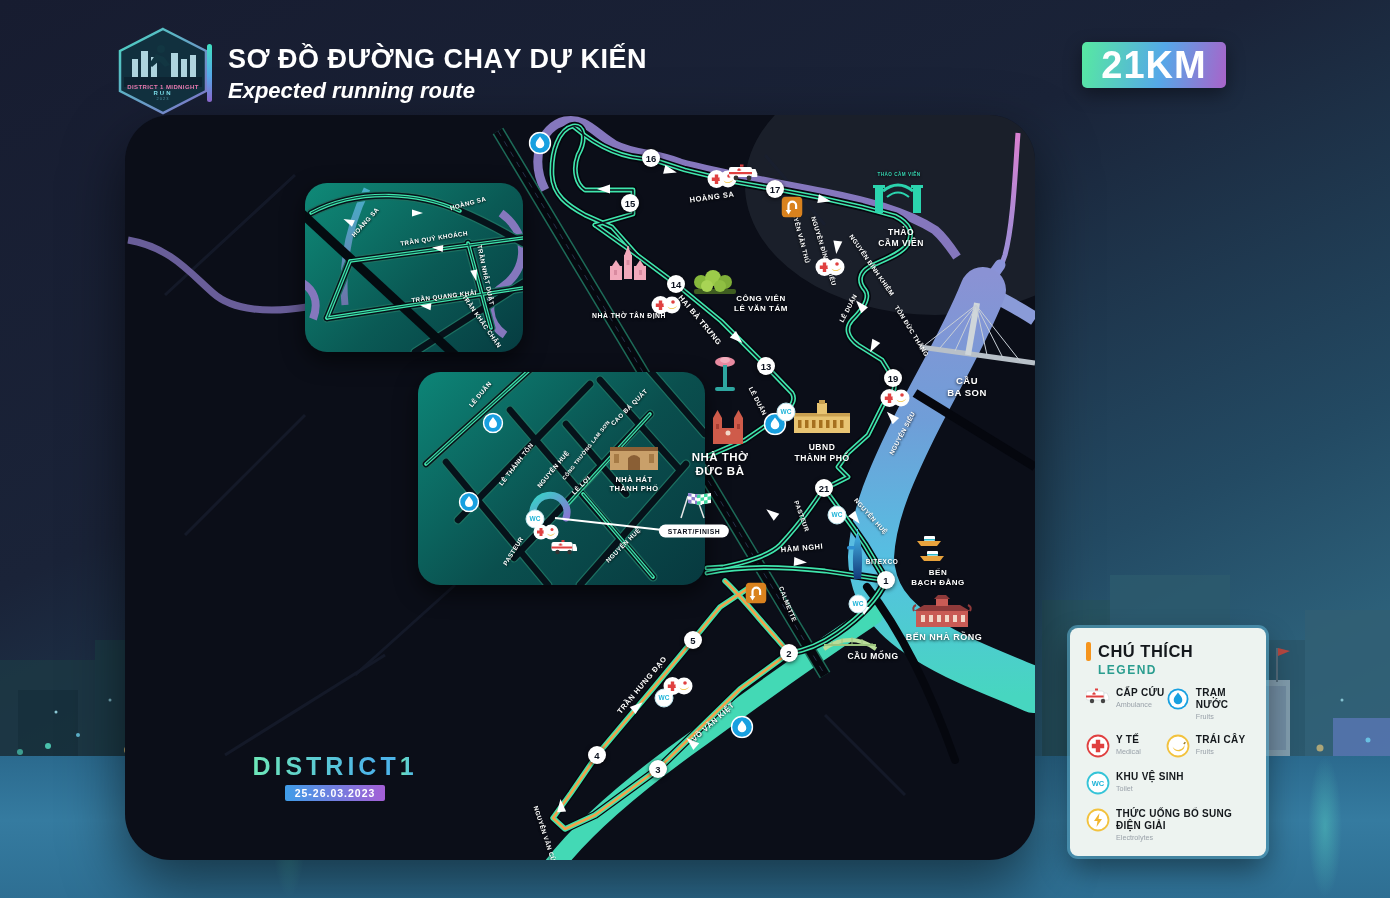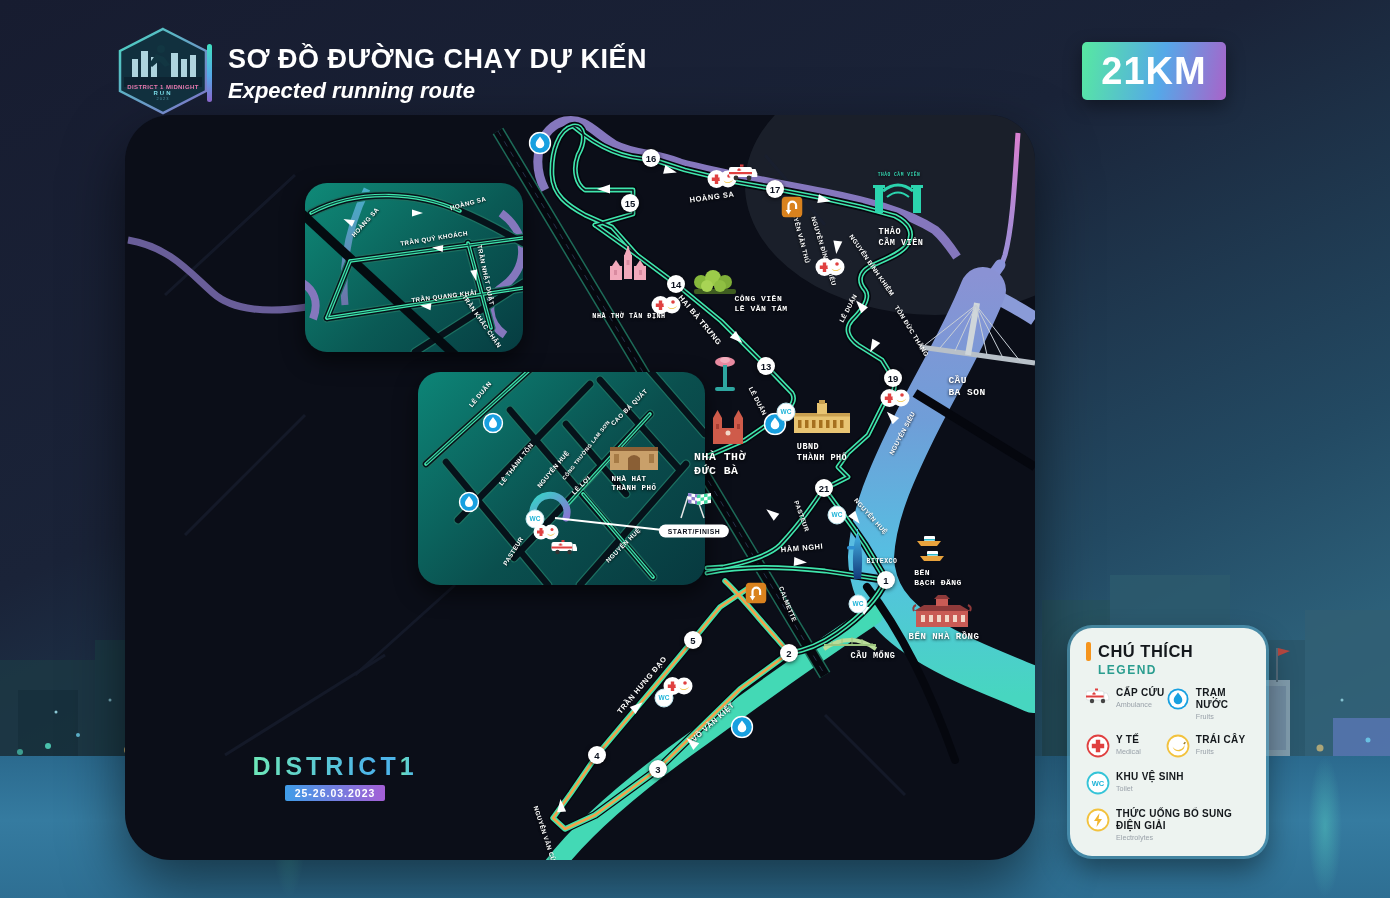--- a/index.html
+++ b/index.html
@@ -18,40 +18,40 @@
     align-items:center;justify-content:flex-end;padding-bottom:14px;box-sizing:border-box;}
   .hex-title{font-size:6px;font-weight:800;color:#e87ab0;letter-spacing:.4px;white-space:nowrap;}
   .hex-sub{font-size:6px;font-weight:800;color:#7adce8;letter-spacing:2px;}
   .hex-year{font-size:4px;color:#4a8fa0;letter-spacing:1px;}
   .hdr-divider{position:absolute;left:207px;top:44px;width:5px;height:58px;border-radius:3px;z-index:5;
     background:linear-gradient(180deg,#3fe0c0,#55a8e8 55%,#8a66cc);}
   .hdr-title{position:absolute;left:228px;top:44px;font-size:27px;font-weight:800;color:#fff;
     letter-spacing:.5px;z-index:5;}
   .hdr-sub{position:absolute;left:228px;top:78px;font-size:22px;font-weight:700;font-style:italic;
     color:#fff;z-index:5;}
-  .km-badge{position:absolute;left:1082px;top:42px;width:144px;height:58px;z-index:5;border-radius:5px;
+  .km-badge{position:absolute;left:1082px;top:42px;width:144px;height:46px;z-index:5;border-radius:5px;
     background:linear-gradient(100deg,#57e9a1 0%,#55a8e8 55%,#a963c9 100%);
     display:flex;align-items:center;justify-content:center;
     font-size:38px;font-weight:800;color:#fff;letter-spacing:1px;box-shadow:0 6px 18px rgba(0,0,0,.4);}
   
   .map-card{position:absolute;left:125px;top:115px;width:910px;height:745px;border-radius:46px;
     background:#0b0e18;overflow:hidden;z-index:3;box-shadow:0 24px 60px rgba(0,0,0,.55);}
   .map-svg{position:absolute;left:0;top:0;z-index:1;}
   .road{stroke:#05070e;stroke-width:8;fill:none;stroke-linejoin:round;stroke-linecap:round;}
   .grn{stroke:#3fe6ac;stroke-width:4.8;fill:none;stroke-linejoin:round;stroke-linecap:round;}
   .ctr{stroke:#0b0e17;stroke-width:1.6;fill:none;stroke-linejoin:round;stroke-linecap:round;}
   .org{stroke:#f2a24b;stroke-width:2.6;fill:none;stroke-linejoin:round;stroke-linecap:round;}
   .insetbox{position:absolute;border-radius:22px;overflow:hidden;z-index:10;box-shadow:0 8px 22px rgba(0,0,0,.6);}
   .inset1{left:180px;top:68px;width:218px;height:169px;background:linear-gradient(135deg,#0f8a78 0%,#0a5a55 55%,#063c41 100%);}
   .inset2{left:293px;top:257px;width:287px;height:213px;background:linear-gradient(135deg,#0d8577 0%,#0a4f4e 55%,#07393f 100%);}
   .st{position:absolute;color:#fff;font-weight:700;font-size:7.5px;letter-spacing:.6px;white-space:nowrap;
     z-index:25;text-shadow:0 1px 2px rgba(0,0,0,.85);}
   .sti{font-size:6.3px;letter-spacing:.4px;}
-  .lm{position:absolute;color:#fff;font-weight:800;font-size:8.5px;letter-spacing:.5px;text-align:left;
-    white-space:pre-line;line-height:1.25;z-index:25;text-shadow:0 1px 3px rgba(0,0,0,.9);transform:translate(-50%,-50%);font-family:Liberation Mono, monospace;}
+  .lm{position:absolute;color:#fff;font-weight:800;font-size:8.5px;letter-spacing:.5px;text-align:center;
+    white-space:pre-line;line-height:1.25;z-index:25;text-shadow:0 1px 3px rgba(0,0,0,.9);transform:translate(-50%,-50%);}
   .mk{position:absolute;width:18px;height:18px;border-radius:50%;background:#fff;color:#0c1220;
     display:flex;align-items:center;justify-content:center;font-size:9.5px;font-weight:800;
     transform:translate(-50%,-50%);z-index:30;box-shadow:0 1px 4px rgba(0,0,0,.7);}
   .ic{position:absolute;transform:translate(-50%,-50%);z-index:28;line-height:0;}
   .wc-badge{width:19px;height:19px;border-radius:50%;background:#fff;border:1.5px solid #bfe9f2;
     display:flex;align-items:center;justify-content:center;font-size:6.5px;font-weight:800;color:#1fb4d8;
     box-sizing:border-box;line-height:1;}
   .sf-line{position:absolute;left:430px;top:402px;width:106px;height:2px;background:#fff;z-index:26;
     transform:rotate(6.4deg);transform-origin:left center;}
   .sf-pill{position:absolute;left:569px;top:416px;transform:translate(-50%,-50%);background:#fff;color:#10141f;
@@ -59,21 +59,21 @@
   
   .evt{position:absolute;left:190px;top:752px;width:290px;z-index:8;text-align:center;}
   .evt .l1{font-size:25px;font-weight:800;letter-spacing:4px;
     background:linear-gradient(90deg,#6ee8b8,#4db4e8 80%);-webkit-background-clip:text;background-clip:text;color:transparent;
     display:inline-block;}
   .evt .l2{margin-top:1px;font-size:23px;font-weight:800;letter-spacing:3px;
     background:linear-gradient(90deg,#35d4e8,#7e7ce0 55%,#b568d4);-webkit-background-clip:text;background-clip:text;color:transparent;}
   .evt .date{display:inline-block;margin-top:4px;padding:2px 10px;font-size:10.5px;font-weight:800;letter-spacing:1px;
     color:#fff;background:linear-gradient(90deg,#3f9de8,#a45fd6);border-radius:2px;}
   
-  .legend{position:absolute;left:1070px;top:628px;width:196px;height:228px;background:#edf3f0;border-radius:22px;
+  .legend{position:absolute;left:1070px;top:628px;width:196px;height:228px;background:#edf3f0;border-radius:8px;
     z-index:6;box-shadow:0 0 0 3px rgba(96,180,214,.55),0 14px 30px rgba(0,0,0,.45);padding:14px 14px 0 16px;box-sizing:border-box;}
   .lg-title-row{display:flex;align-items:center;gap:7px;}
   .lg-bar{width:5px;height:19px;background:#f5941d;border-radius:2px;}
   .lg-title{font-size:16.5px;font-weight:800;color:#14181c;letter-spacing:.5px;}
   .lg-sub{margin:2px 0 10px 12px;font-size:12px;font-weight:700;color:#2a9d8f;letter-spacing:1.5px;}
   .lg-grid{display:grid;grid-template-columns:1fr 1.08fr;row-gap:13px;}
   .lg-item{display:flex;align-items:flex-start;gap:6px;}
   .lg-item.full{grid-column:1 / span 2;}
   .lg-ico{width:24px;height:24px;flex:0 0 24px;line-height:0;}
   .lg-lab{font-size:10px;font-weight:800;color:#14181c;letter-spacing:.3px;line-height:1.2;}

